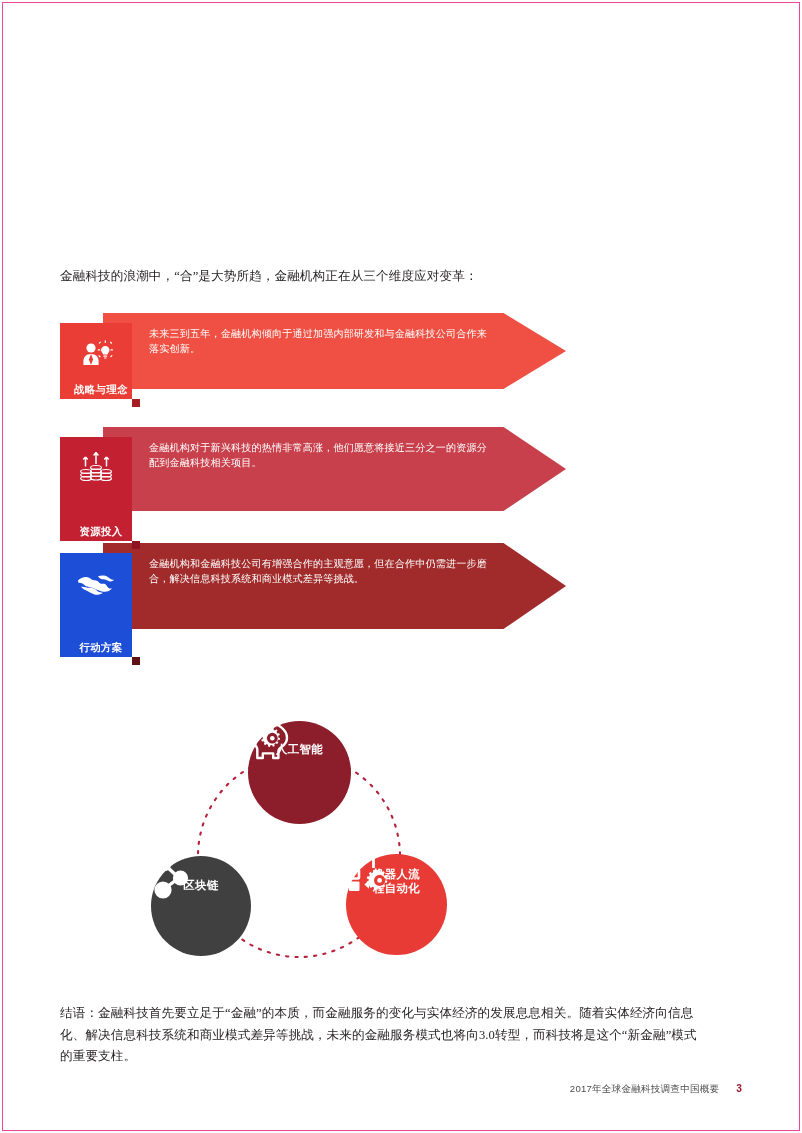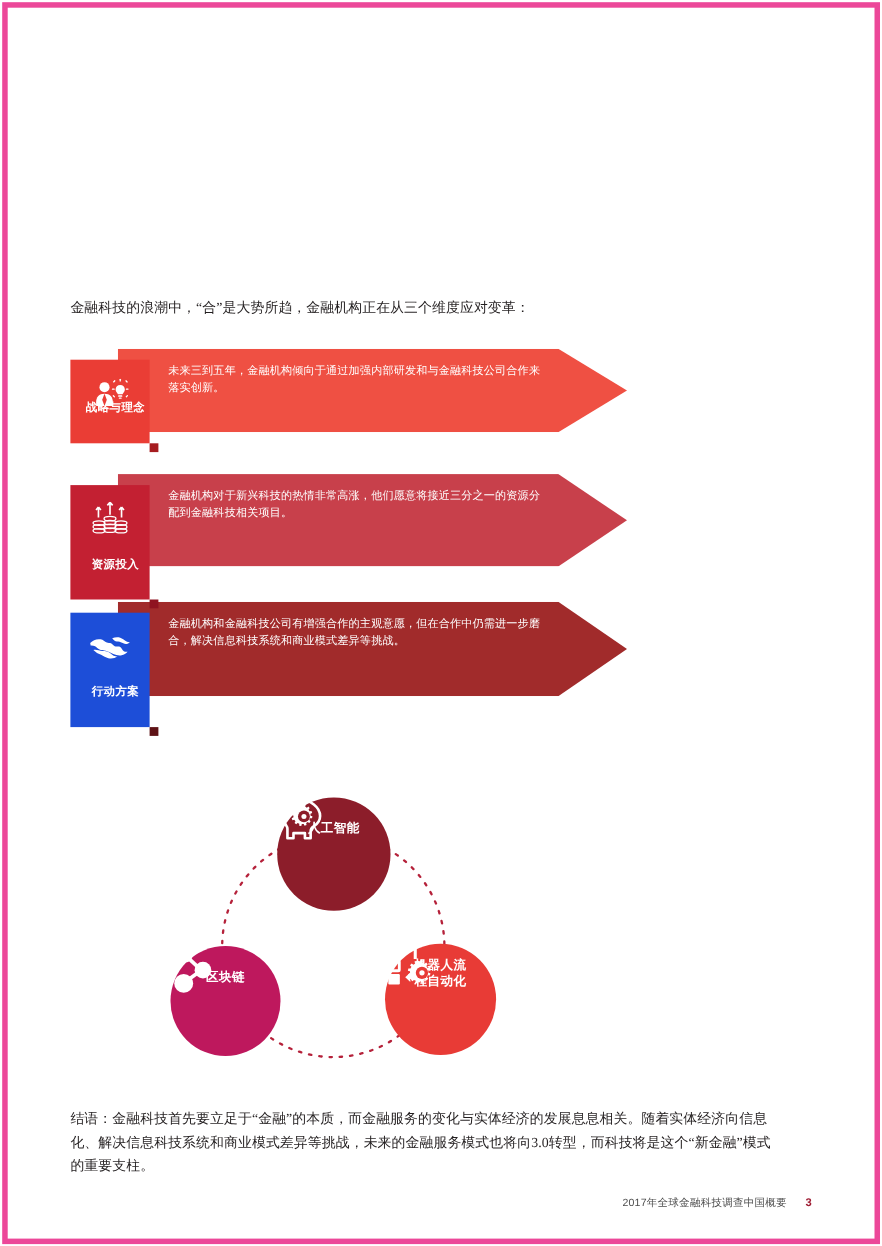--- a/index.html
+++ b/index.html
@@ -13,21 +13,21 @@
     font-family: "Liberation Serif", "DejaVu Serif", serif;
     color: #231f20;
     overflow: hidden;
     position: relative;
   }
   .page {
     position: absolute;
     top: 2px; left: 2px;
     width: 798px; height: 1129px;
     background: #fff;
-    border: 5px solid #ec4899;
+    border: 1px solid #ec4899;
     overflow: hidden;
   }
 
   
   .para {
     font-family: "Liberation Serif", "DejaVu Serif", serif;
     font-size: 12.6px;
     line-height: 1.72;
     color: #231f20;
     letter-spacing: 0.1px;
@@ -110,21 +110,21 @@
     align-items: center;
     justify-content: center;
     height: 34px;
   }
   .tab-label {
     font-family: "Liberation Sans", "DejaVu Sans", sans-serif;
     font-size: 10.4px;
     font-weight: 700;
     color: #ffffff;
     letter-spacing: 0.4px;
-    padding-bottom: 25px;
+    padding-bottom: 2px;
     margin-left: 10px;
   }
 
   
   #trio {
     position: absolute;
     left: 140px;
     top: 718px;
     width: 330px;
     height: 266px;
@@ -301,21 +301,21 @@
           <path d="M21 2C12.2 2 5 8.6 5 16.8c0 4 1.6 6.5 3.2 8.6.9 1.2 1.1 1.7 1.1 3.1V37h5.5v-4.6h10.4V37h5.2v-6.4c0-2.6 1.2-3.5 3-4.6 3.2-2 5.6-5.2 5.6-9.2C39 8.6 29.8 2 21 2z" fill="none" stroke="#fff" stroke-width="2.4" stroke-linejoin="round"></path>
           <g fill="#fff">
             <path d="M21.6 6.8l1.7.5.9-1.5 1.6 1-.3 1.7 1.5.9 1.3-1.2 1.2 1.4-1 1.5 1 1.5 1.7-.4.6 1.8-1.6.8.1 1.7 1.7.5-.3 1.9-1.8-.1-.7 1.6 1.2 1.2-1.2 1.5-1.6-.8-1.3 1.1.4 1.7-1.8.6-.8-1.6-1.7.1-.5 1.7-1.9-.3.1-1.8-1.6-.7-1.2 1.2-1.5-1.2.8-1.6-1.1-1.3-1.7.4-.6-1.8 1.6-.8-.1-1.7-1.7-.5.3-1.9 1.8.1.7-1.6-1.2-1.2 1.2-1.5 1.6.8 1.3-1.1-.4-1.7 1.8-.6.8 1.6 1.7-.1z"></path>
           </g>
           <circle cx="24.3" cy="17.2" r="5.4" fill="#8c1d2a"></circle>
           <circle cx="24.3" cy="17.2" r="2.3" fill="#fff"></circle>
         </svg>
       </div>
     </div>
 
-    <div class="node" id="node-blockchain" style="background: #be185d;">
+    <div class="node" id="node-blockchain" style="background: #404040;">
       <div class="node-label">区块链</div>
       <div class="node-icon">
         <svg width="50" height="44" viewBox="0 0 50 44" aria-hidden="true">
           <g stroke="#fff" stroke-width="3.4">
             <line x1="14" y1="9" x2="28" y2="22"></line>
             <line x1="28" y1="22" x2="13" y2="33"></line>
           </g>
           <circle cx="13.5" cy="8.5" r="6.6" fill="#fff"></circle>
           <circle cx="29.5" cy="22" r="7.6" fill="#fff"></circle>
           <circle cx="12" cy="34" r="8.6" fill="#fff"></circle>

